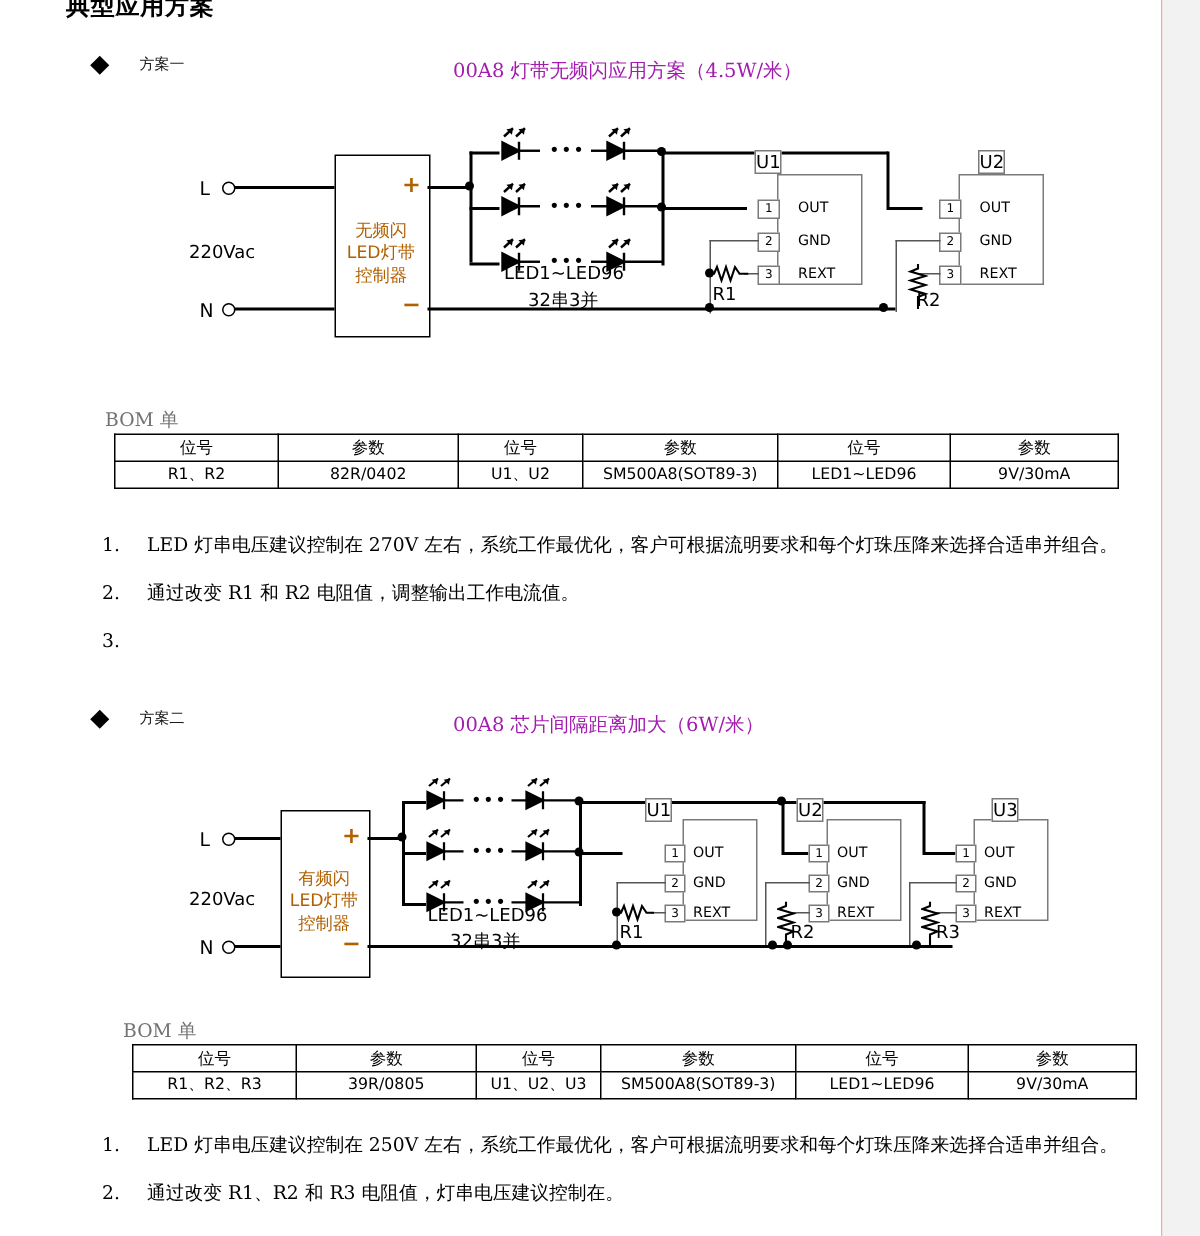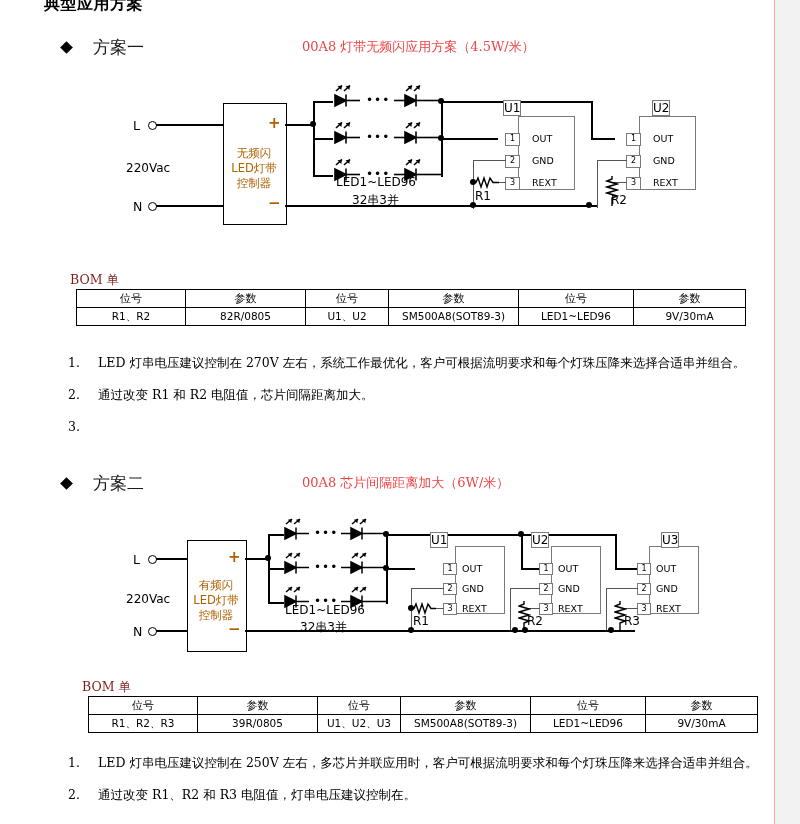--- a/index.html
+++ b/index.html
@@ -30,39 +30,39 @@
     font-family:"DejaVu Serif","Liberation Serif",serif;
     font-weight:bold;font-size:16px;letter-spacing:.5px;color:#000;
   }
   .bullet-row{position:absolute;display:flex;align-items:center;}
   .diamond{
     width:9px;height:9px;background:#000;
     transform:rotate(45deg);margin-right:22px;
   }
   .bullet-label{
     font-family:"DejaVu Serif","Liberation Serif",serif;
-    font-size:17px;color:#1a1a1a;
+    font-size:10px;color:#1a1a1a;
   }
   .scheme-caption{
     position:absolute;
     font-family:"DejaVu Serif","Liberation Serif",serif;
-    font-size:13px;color:#ef4444;white-space:nowrap;
+    font-size:13px;color:#a21caf;white-space:nowrap;
   }
 
   .red-banner{
     position:absolute;left:60px;top:229px;
     font-family:"DejaVu Sans","Liberation Sans",sans-serif;
     font-size:30px;font-weight:500;color:#fe0000;white-space:nowrap;
     letter-spacing:0px;
   }
 
   .bom-label{
     position:absolute;
     font-family:"DejaVu Serif","Liberation Serif",serif;
-    font-size:12.5px;color:#7f1d1d;
+    font-size:12.5px;color:#737373;
   }
 
   
   table.bom{
     position:absolute;border-collapse:collapse;
     font-family:"DejaVu Sans","Liberation Sans",sans-serif;
     font-size:10.5px;color:#000;
     table-layout:fixed;
   }
   table.bom td{
@@ -294,37 +294,37 @@
         <tr class="head">
       <td class="c1">位号</td>
       <td class="c2">参数</td>
       <td class="c3">位号</td>
       <td class="c4">参数</td>
       <td class="c5">位号</td>
       <td class="c6">参数</td>
     </tr>
     <tr>
       <td class="c1">R1、R2</td>
-      <td class="c2">82R/0805</td>
+      <td class="c2">82R/0402</td>
       <td class="c3">U1、U2</td>
       <td class="c4">SM500A8(SOT89-3)</td>
       <td class="c5">LED1~LED96</td>
       <td class="c6">9V/30mA</td>
     </tr>
   </tbody>
     </table>
 
   <div class="notes" style="left:68px;top:348px;">
     <div class="note">
       <span class="num">1.</span>
       <span class="txt">LED 灯串电压建议控制在 270V 左右，系统工作最优化，客户可根据流明要求和每个灯珠压降来选择合适串并组合。</span>
     </div>
     <div class="note" style="margin-top:3px;">
       <span class="num">2.</span>
-      <span class="txt">通过改变 R1 和 R2 电阻值，芯片间隔距离加大。</span>
+      <span class="txt">通过改变 R1 和 R2 电阻值，调整输出工作电流值。</span>
     </div>
     <div class="note" style="margin-top:3px;">
       <span class="num">3.</span>
     </div>
   </div>
 
   <div class="bullet-row" style="left:62px;top:472px;">
     <span class="diamond"></span>
     <span class="bullet-label">方案二</span>
   </div>
@@ -515,21 +515,21 @@
       <td class="c4">SM500A8(SOT89-3)</td>
       <td class="c5">LED1~LED96</td>
       <td class="c6">9V/30mA</td>
     </tr>
   </tbody>
     </table>
 
   <div class="notes" style="left:68px;top:748px;">
     <div class="note">
       <span class="num">1.</span>
-      <span class="txt">LED 灯串电压建议控制在 250V 左右，多芯片并联应用时，客户可根据流明要求和每个灯珠压降来选择合适串并组合。</span>
+      <span class="txt">LED 灯串电压建议控制在 250V 左右，系统工作最优化，客户可根据流明要求和每个灯珠压降来选择合适串并组合。</span>
     </div>
     <div class="note" style="margin-top:3px;">
       <span class="num">2.</span>
       <span class="txt">通过改变 R1、R2 和 R3 电阻值，灯串电压建议控制在。</span>
     </div>
   </div>
 
 </div>
 
 <div class="gutter"></div>

